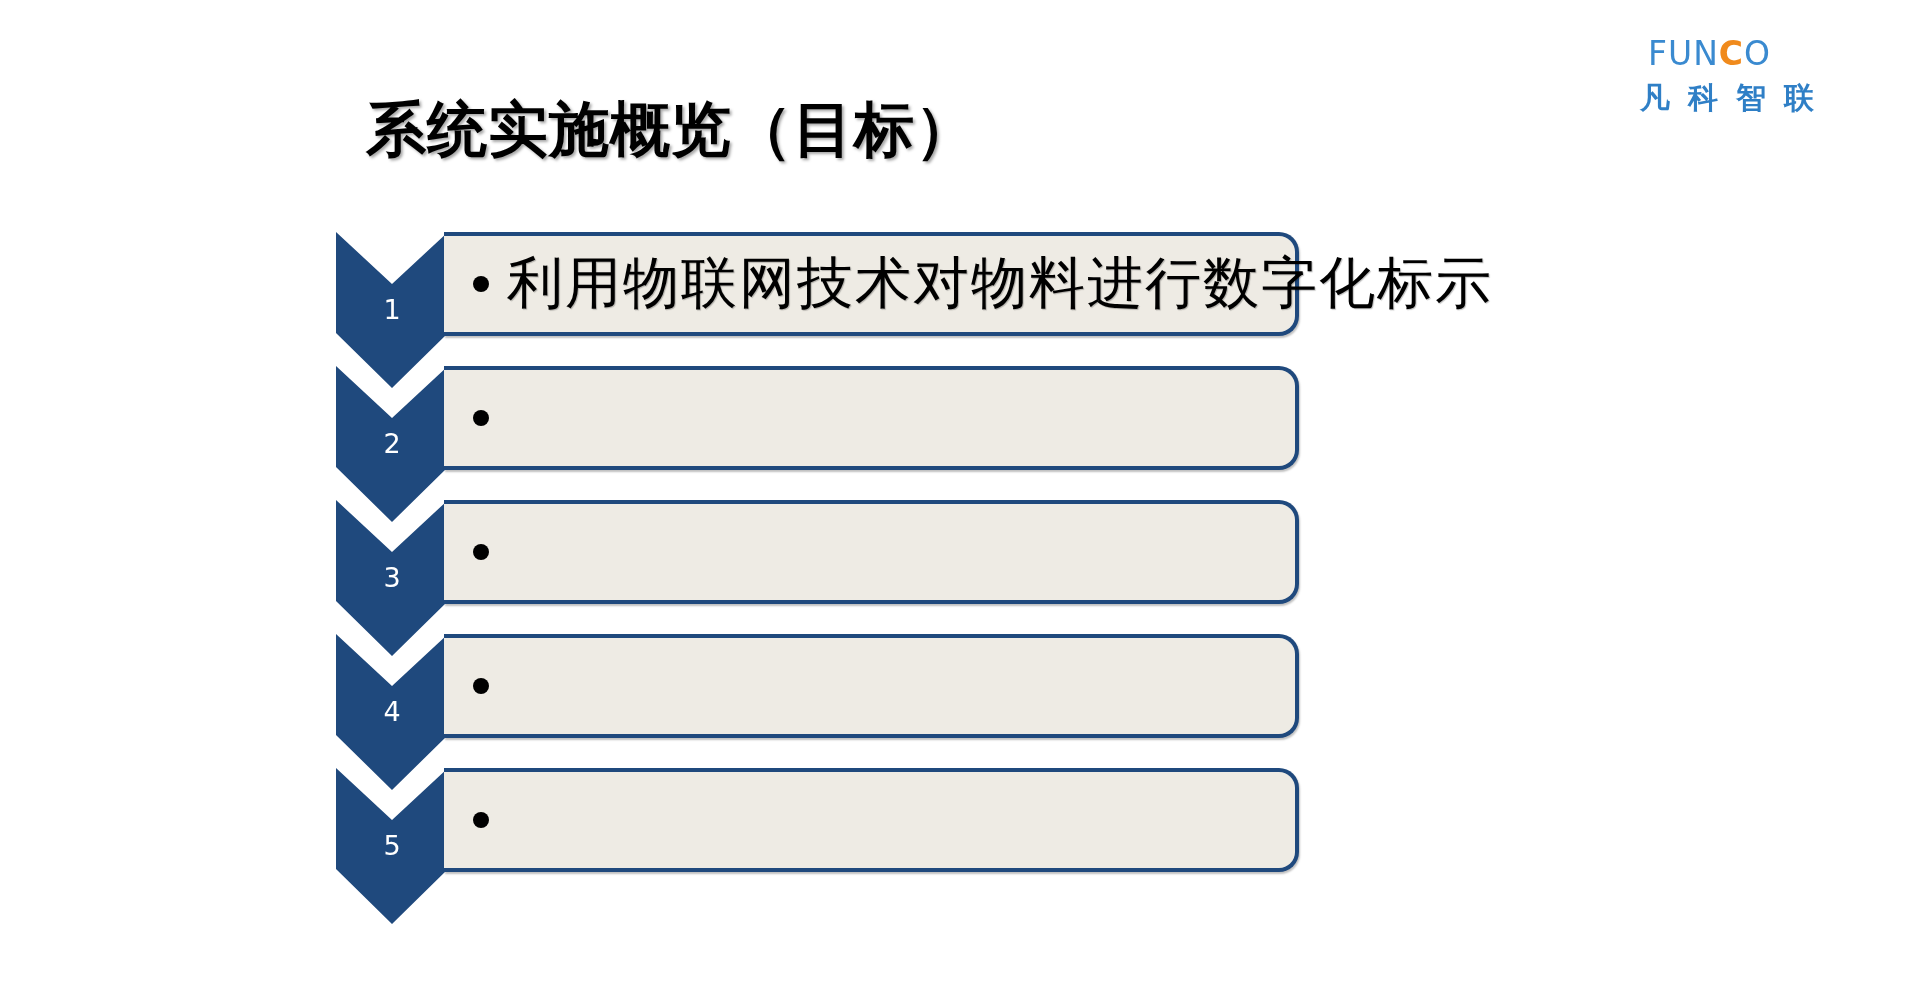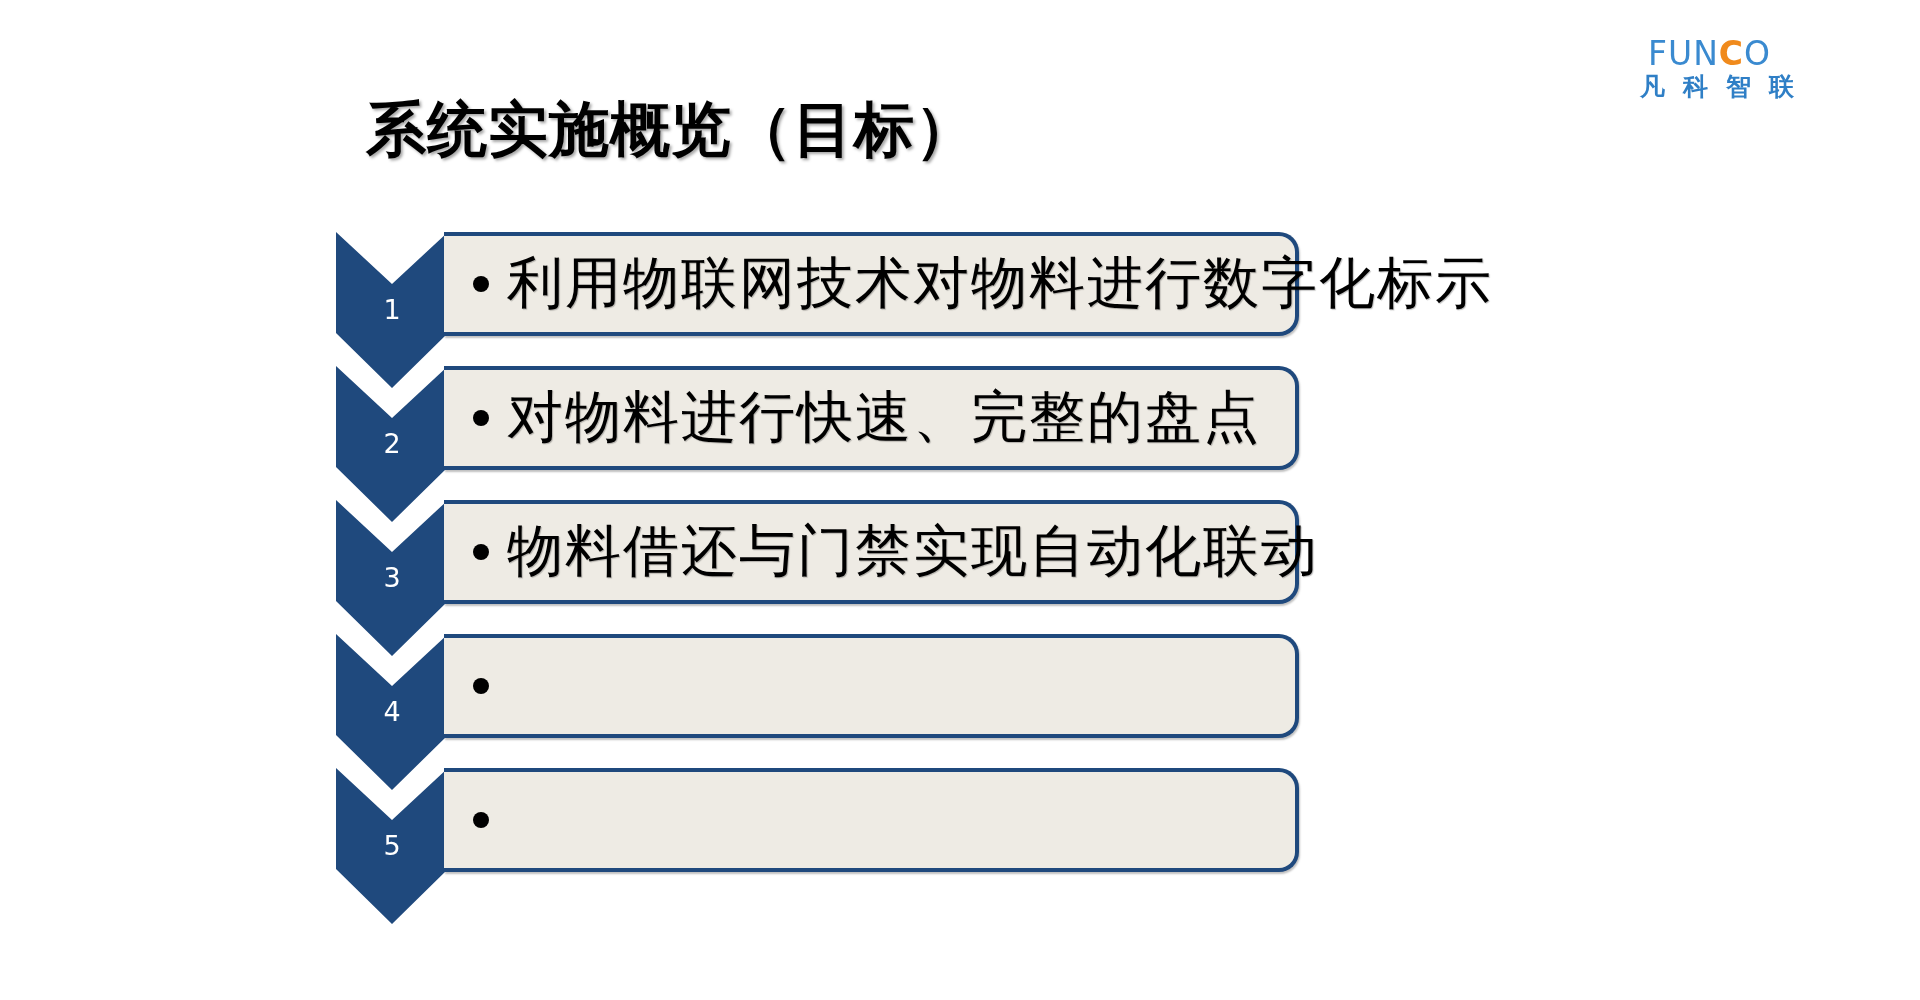--- a/index.html
+++ b/index.html
@@ -49,22 +49,22 @@
       font-family: "DejaVu Sans", sans-serif;
       white-space: nowrap;
     }
     .logo-en .accent {
       color: #f08a1c;
       font-weight: bold;
     }
     .logo-cn {
       position: absolute;
       left: 0px;
-      top: 32px;
-      font-size: 25px;
+      top: 44px;
+      font-size: 30px;
       line-height: 36px;
       color: #2f7fc6;
       font-weight: bold;
       letter-spacing: 18px;
       white-space: nowrap;
       font-family: Liberation Sans, sans-serif;
     }
     .row {
       position: absolute;
       left: 0;
@@ -145,31 +145,29 @@
     <div class="box-text">利用物联网技术对物料进行数字化标示</div>
   </div>
 
   <div class="row" style="top:366px;">
     <svg class="chevron" viewBox="0 0 112 156">
       <polygon points="0,0 56,52 112,0 112,101 56,156 0,101" fill="#1f497d"></polygon>
     </svg>
     <div class="chevron-num">2</div>
     <div class="box"></div>
     <div class="box-bullet"></div>
-    <div class="box-text">对物料进行快速、完整的盘点</div>
   </div>
 
   <div class="row" style="top:500px;">
     <svg class="chevron" viewBox="0 0 112 156">
       <polygon points="0,0 56,52 112,0 112,101 56,156 0,101" fill="#1f497d"></polygon>
     </svg>
     <div class="chevron-num">3</div>
     <div class="box"></div>
     <div class="box-bullet"></div>
-    <div class="box-text">物料借还与门禁实现自动化联动</div>
   </div>
 
   <div class="row" style="top:634px;">
     <svg class="chevron" viewBox="0 0 112 156">
       <polygon points="0,0 56,52 112,0 112,101 56,156 0,101" fill="#1f497d"></polygon>
     </svg>
     <div class="chevron-num">4</div>
     <div class="box"></div>
     <div class="box-bullet"></div>
   </div>

